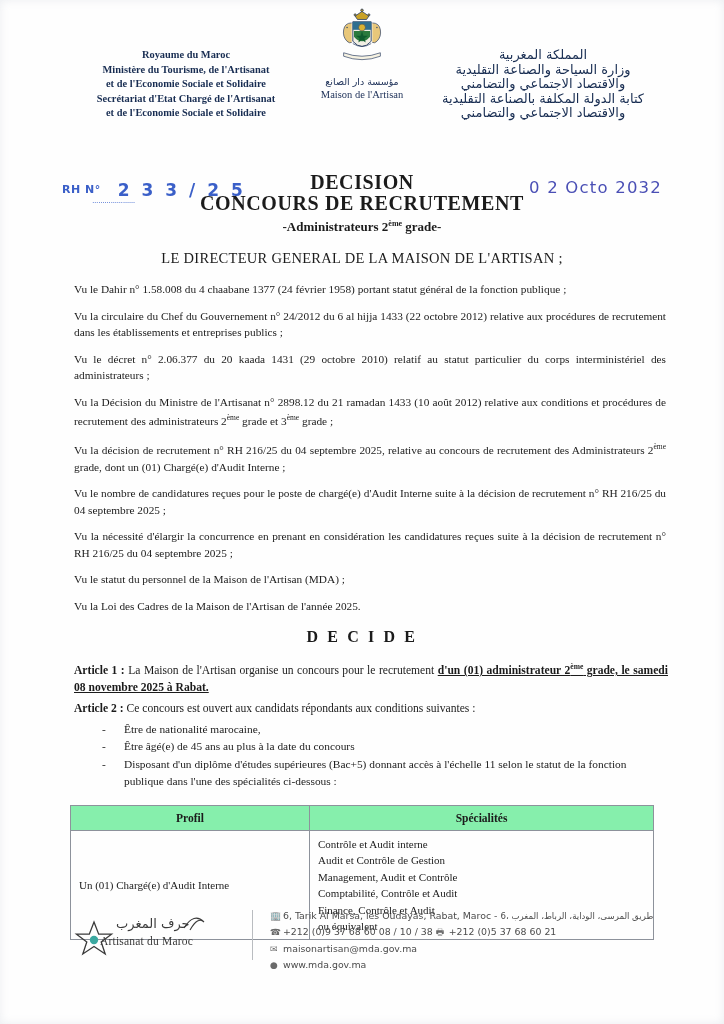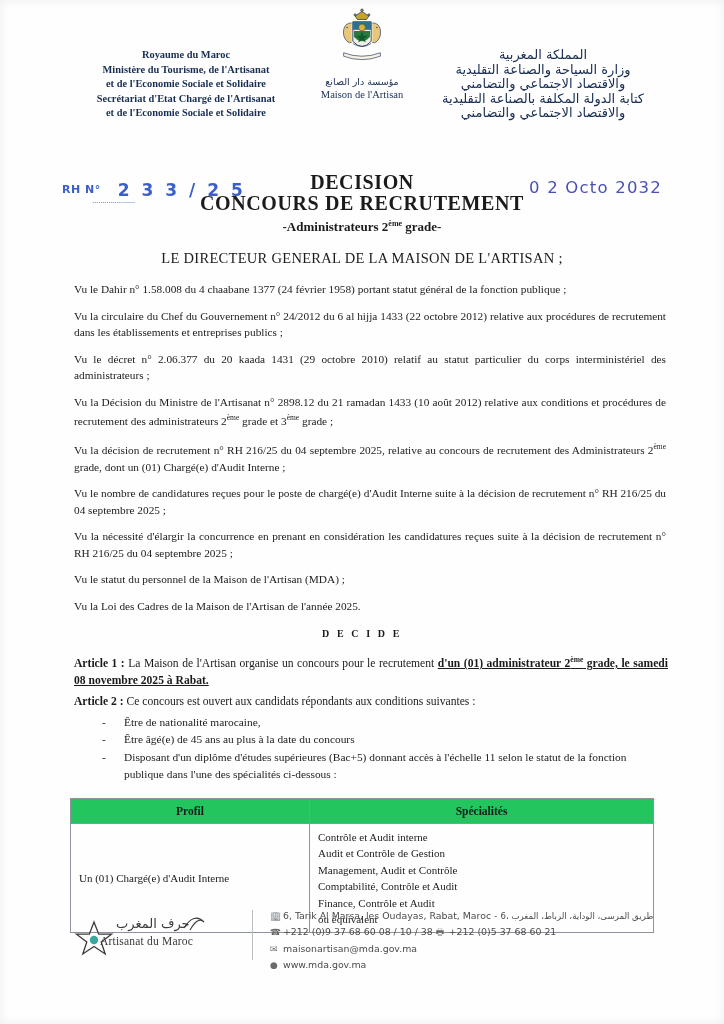--- a/index.html
+++ b/index.html
@@ -175,21 +175,21 @@
     line-height: 16.5px;
     text-align: justify;
     margin: 0 0 10px 0;
     padding-left: 18px;
     padding-right: 2px;
   }
   .vu sup { font-size: 7.5px; }
   .decide {
     text-align: center;
     font-weight: bold;
-    font-size: 10px;
+    font-size: 16px;
     letter-spacing: 2.6px;
     margin: 14px 0 12px 0;
   }
   .article {
     font-size: 11.6px;
     line-height: 17px;
     text-align: justify;
     margin: 0 0 4px 0;
     padding-left: 18px;
   }
@@ -222,21 +222,21 @@
     border-collapse: collapse;
     font-size: 11px;
   }
   .spec-table th,
   .spec-table td {
     border: 1px solid #8d929b;
     padding: 5px 8px;
     vertical-align: middle;
   }
   .spec-table th {
-    background: #22c55e;
+    background: #86efac;
     font-weight: bold;
     font-size: 11.5px;
     text-align: center;
     padding: 6px 8px;
   }
   .col-profil { width: 41%; }
   .cell-profil {
     text-align: left;
     padding-left: 12px;
   }

